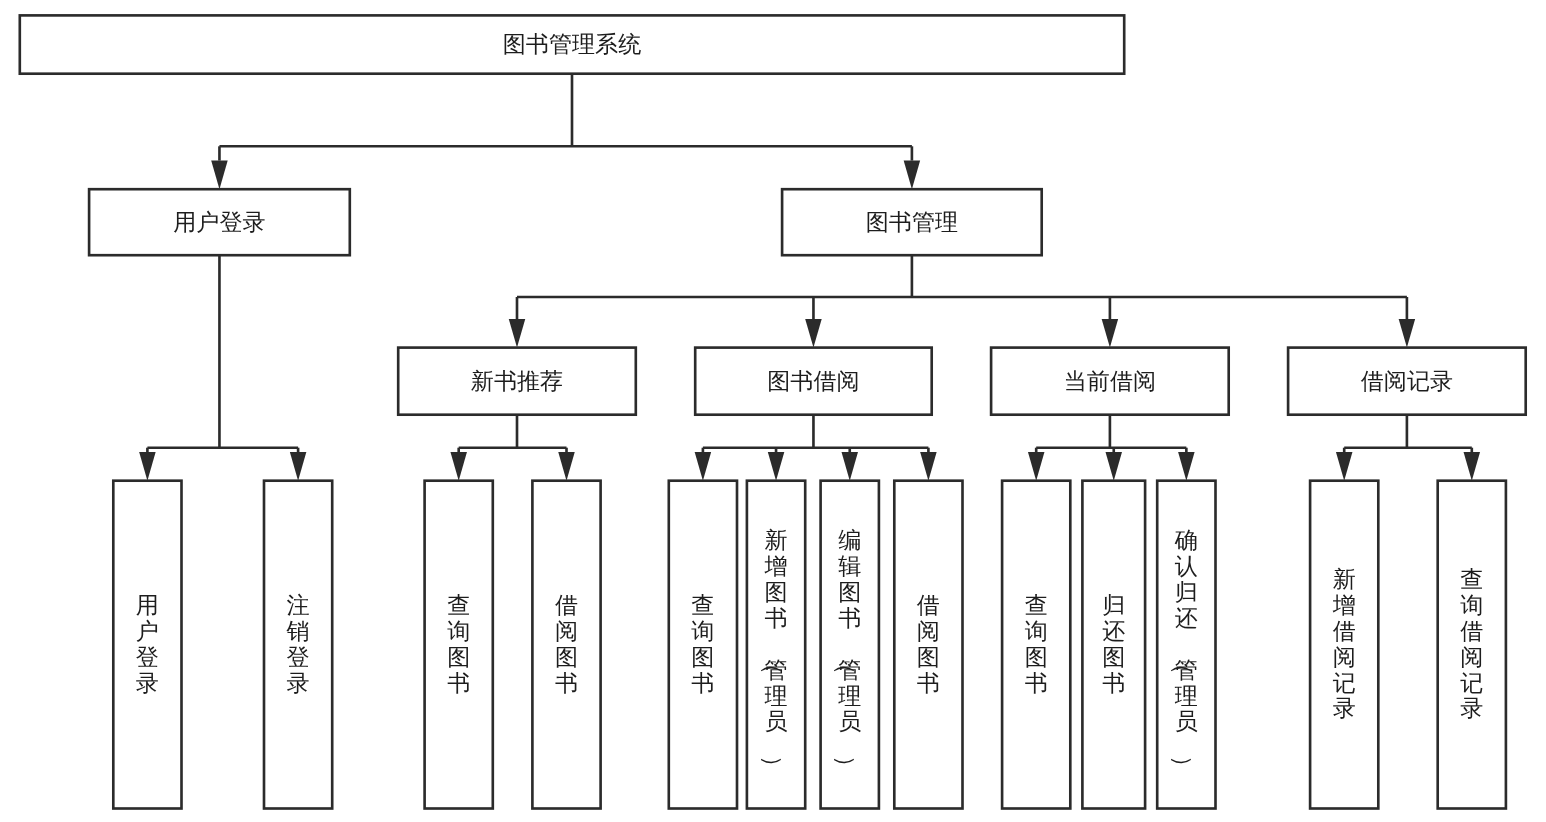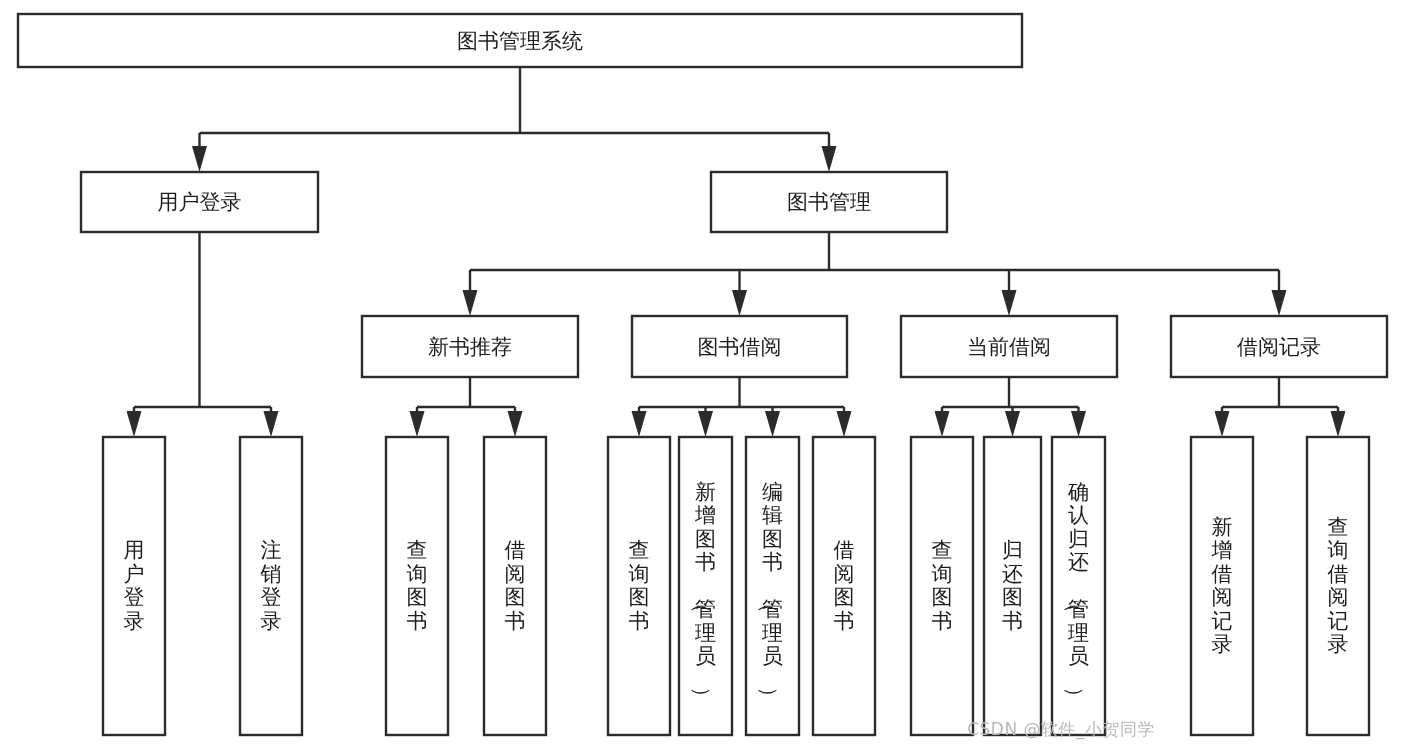--- a/index.html
+++ b/index.html
@@ -206,15 +206,14 @@
           <rect class="node-rect" x="1191" y="437" width="62" height="298"></rect>
           <text class="node-label-v" x="1222" y="533.83"><tspan x="1222" dy="0">新</tspan><tspan x="1222" dy="23.5">增</tspan><tspan x="1222" dy="23.5">借</tspan><tspan x="1222" dy="23.5">阅</tspan><tspan x="1222" dy="23.5">记</tspan><tspan x="1222" dy="23.5">录</tspan></text>
         </g>
         <g>
           <rect class="node-rect" x="1307" y="437" width="62" height="298"></rect>
           <text class="node-label-v" x="1338" y="533.83"><tspan x="1338" dy="0">查</tspan><tspan x="1338" dy="23.5">询</tspan><tspan x="1338" dy="23.5">借</tspan><tspan x="1338" dy="23.5">阅</tspan><tspan x="1338" dy="23.5">记</tspan><tspan x="1338" dy="23.5">录</tspan></text>
         </g>
       </g>
   </svg>
 
-  <div class="watermark-text">CSDN @软件_小贺同学</div>
 
 </div>
 
 </body></html>

